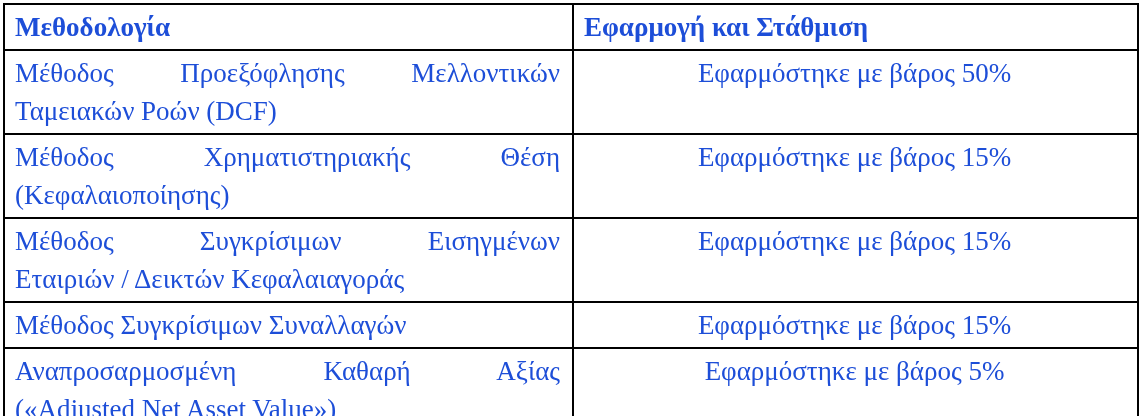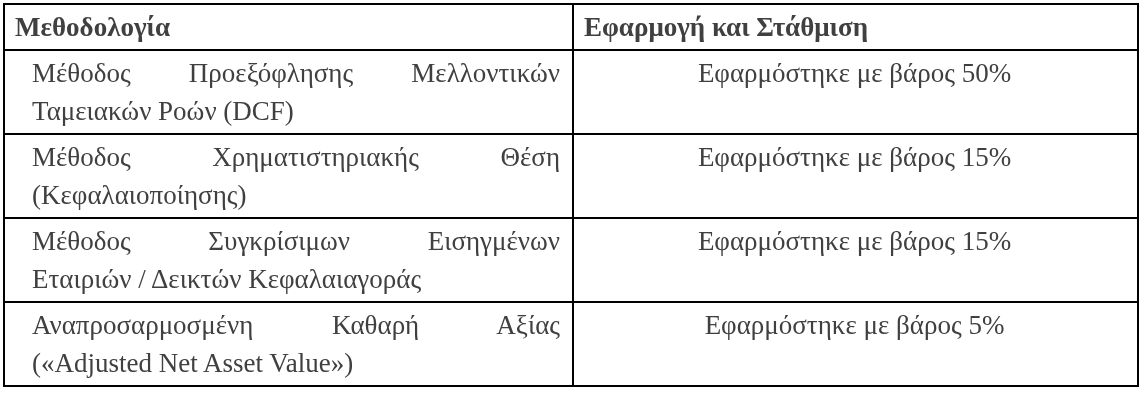--- a/index.html
+++ b/index.html
@@ -8,21 +8,21 @@
     background: #ffffff;
     width: 1144px;
     height: 416px;
     overflow: hidden;
   }
   .page {
     position: relative;
     width: 1144px;
     height: 385px;
     font-family: "Liberation Serif", "DejaVu Serif", serif;
-    color: #404040;
+    color: #1d4ed8;
   }
   table.method-table {
     position: absolute;
     left: 3px;
     top: 3px;
     width: 1134px;
     border-collapse: collapse;
     table-layout: fixed;
   }
   table.method-table col.col-method { width: 569px; }
@@ -44,21 +44,20 @@
   }
   table.method-table tbody tr:nth-child(1) td { height: 71px; }
   table.method-table tbody tr:nth-child(2) td { height: 71px; }
   table.method-table tbody tr:nth-child(3) td { height: 71px; }
   table.method-table tbody tr:nth-child(4) td { height: 37px; }
   table.method-table tbody tr:nth-child(5) td { height: 89px; }
   .text-line {
     text-align: justify;
     text-align-last: justify;
     white-space: nowrap;
-    margin-left: 17px;
   }
   .text-line.last-line {
     text-align: left;
     text-align-last: left;
   }
   .app-text {
     text-align: center;
     white-space: nowrap;
   }
 </style>
@@ -101,20 +100,28 @@
           <td>
             <div class="text-line">Μέθοδος Συγκρίσιμων Εισηγμένων</div>
             <div class="text-line last-line">Εταιριών / Δεικτών Κεφαλαιαγοράς</div>
           </td>
           <td>
             <div class="app-text">Εφαρμόστηκε με βάρος 15%</div>
           </td>
         </tr>
         <tr>
           <td>
+            <div class="text-line last-line">Μέθοδος Συγκρίσιμων Συναλλαγών</div>
+          </td>
+          <td>
+            <div class="app-text">Εφαρμόστηκε με βάρος 15%</div>
+          </td>
+        </tr>
+        <tr>
+          <td>
             <div class="text-line">Αναπροσαρμοσμένη Καθαρή Αξίας</div>
             <div class="text-line last-line">(«Adjusted Net Asset Value»)</div>
           </td>
           <td>
             <div class="app-text">Εφαρμόστηκε με βάρος 5%</div>
           </td>
         </tr>
       </tbody>
   </table>
 </div>

